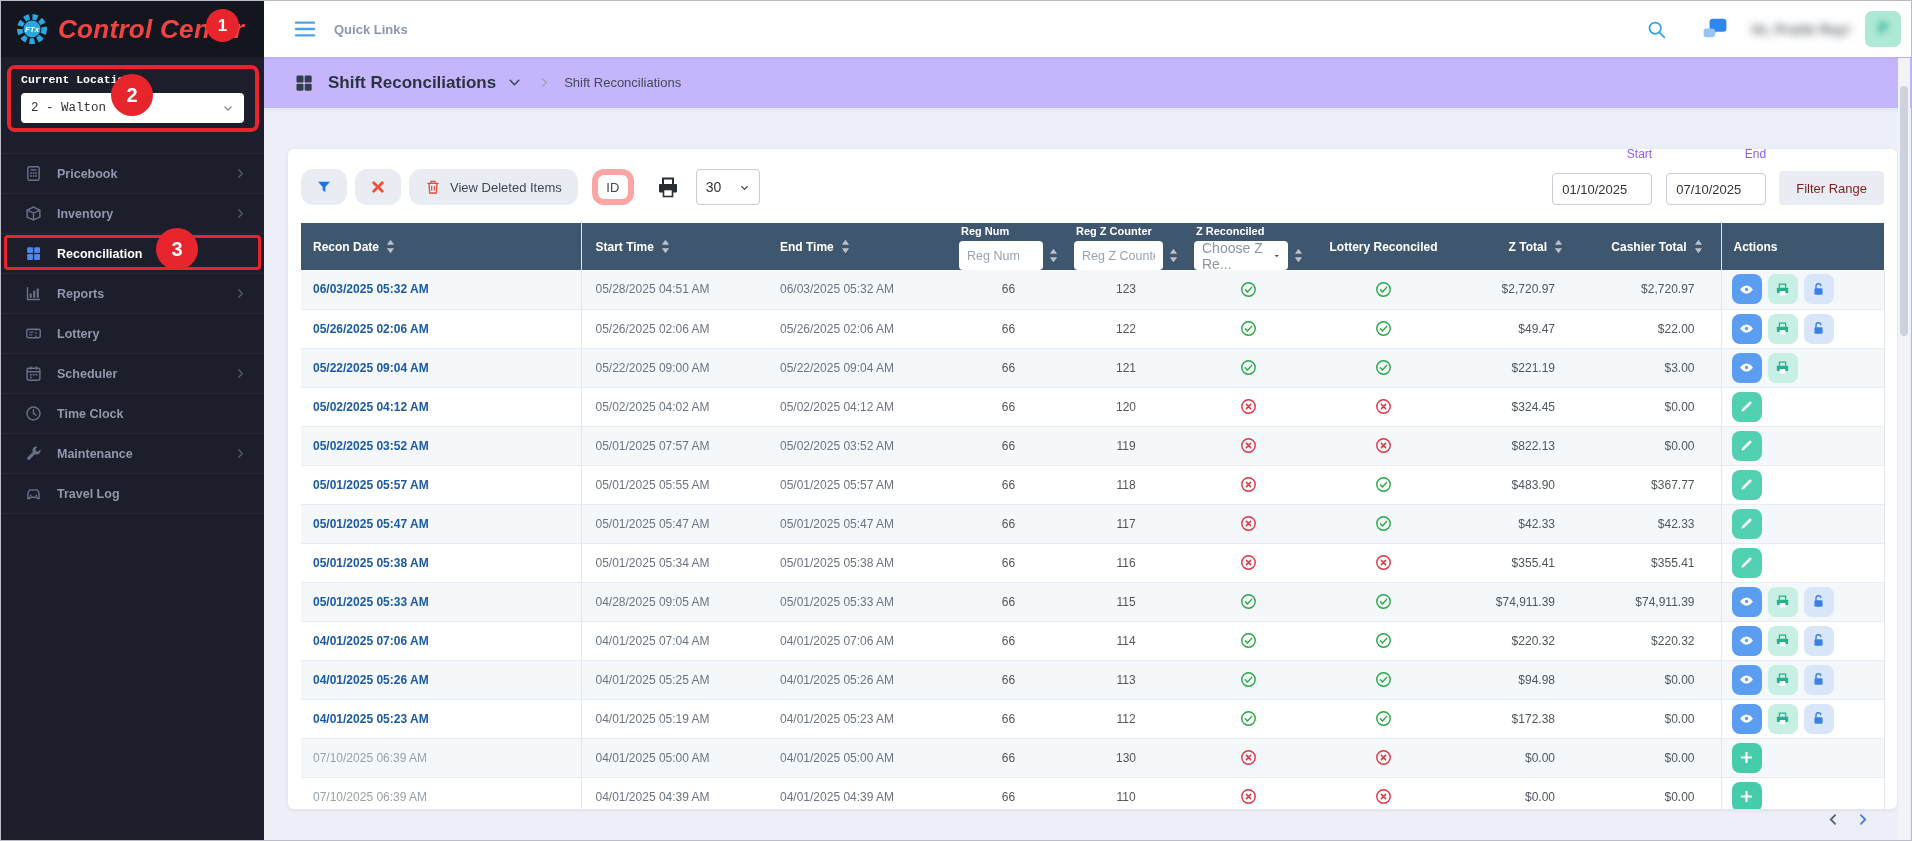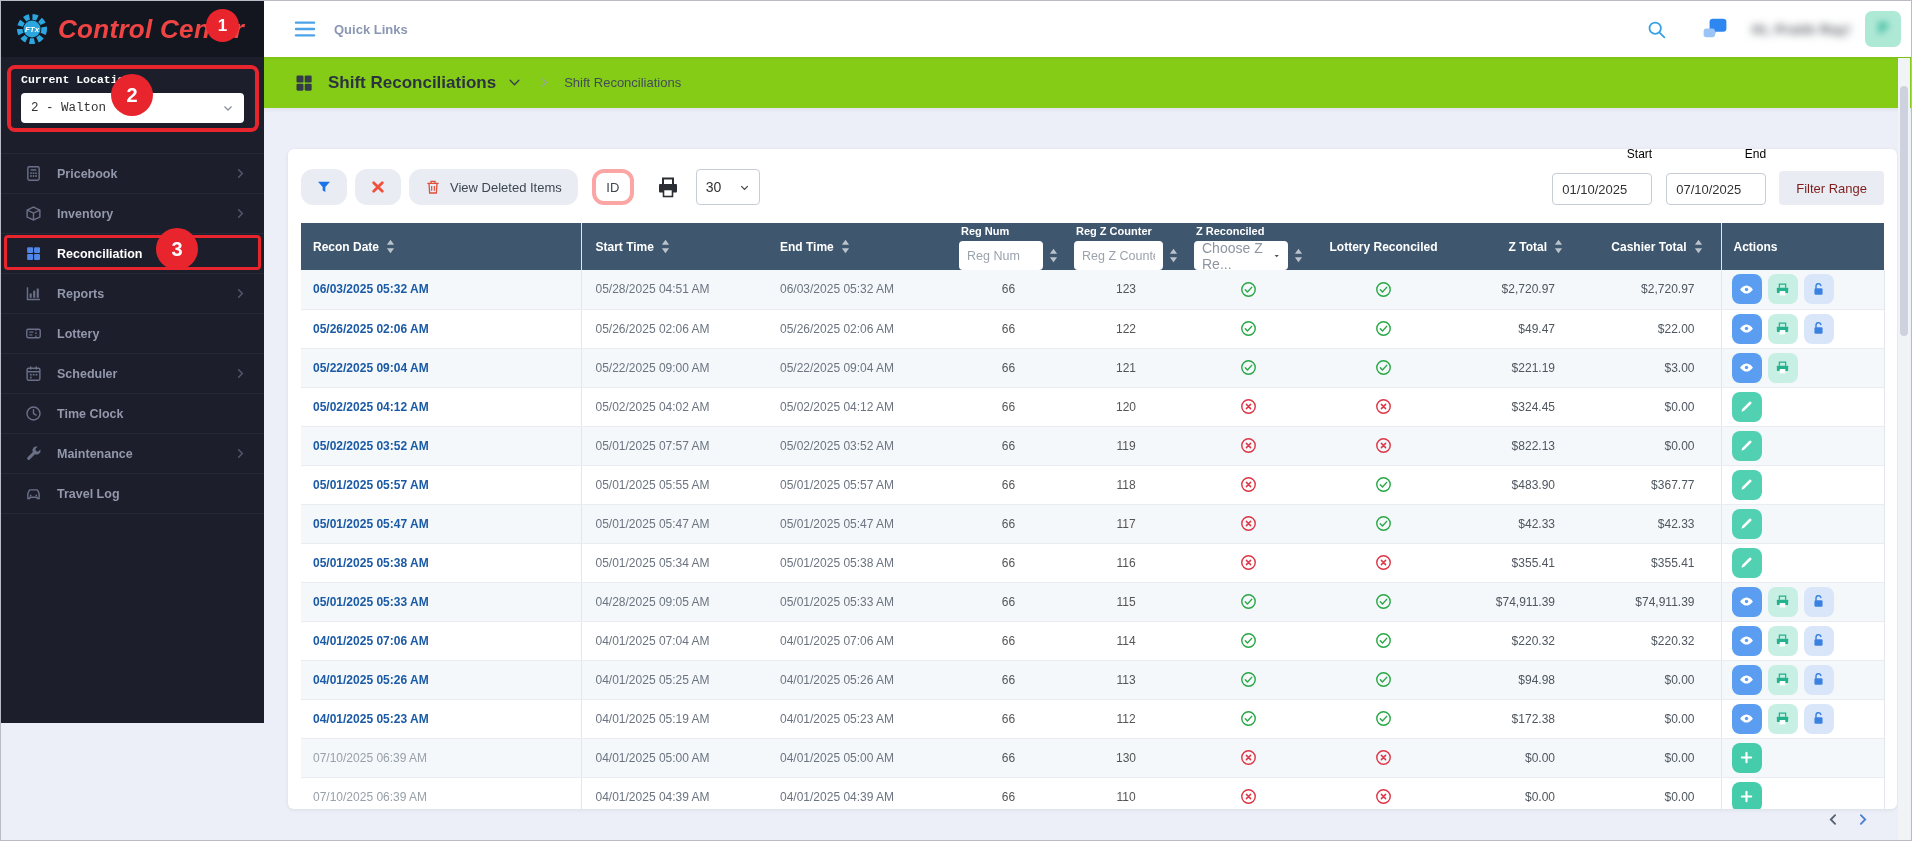--- a/index.html
+++ b/index.html
@@ -2,21 +2,21 @@
 <html><head>
 <meta charset="utf-8">
 <style>
   * { margin:0; padding:0; box-sizing:border-box; }
   html,body { width:1912px; height:841px; }
   body { position:relative; font-family:"Liberation Sans",sans-serif; background:#eceff7; overflow:hidden; border:1px solid #b9bcc4; }
   .ic { display:inline-flex; align-items:center; justify-content:center; }
   .ic svg { width:100%; height:100%; display:block; }
 
   
-  .sidebar { position:absolute; left:0; top:0; width:263px; height:722px; background:#1c1e2b; z-index:5; }
+  .sidebar { position:absolute; left:0; top:0; width:263px; height:841px; background:#1c1e2b; z-index:5; }
   .logo-row { height:56px; background:#14161f; display:flex; align-items:center; padding-left:14px; gap:9px; }
   .logo-gear { width:34px; height:34px; }
   .logo-text { color:#ef4444; font-style:italic; font-weight:bold; font-size:26px; letter-spacing:.3px; }
   .location-wrap { padding:16px 20px 0 20px;font-family:Liberation Mono, monospace; }
   .location-label { color:#fff; font-size:11.5px; font-weight:bold; margin-bottom:7px; }
   .location-select { height:30px; background:#fff; border-radius:4px; display:flex; align-items:center; justify-content:space-between; padding:0 10px; font-size:12.5px; color:#333; cursor:pointer; }
   .location-select .ic { width:12px; height:12px; color:#8a8f98; }
   .nav { margin-top:30px; border-top:1px solid #262838; }
   .nav-item { height:40px; display:flex; align-items:center; padding:0 18px 0 24px; border-bottom:1px solid #262838; cursor:pointer; }
   .nav-icon { width:17px; height:17px; color:#6a7088; margin-right:15px; flex:none; }
@@ -32,47 +32,47 @@
   .icon-btn { width:34px; height:34px; display:flex; align-items:center; justify-content:center; color:#35a0e6; cursor:pointer; }
   .icon-btn svg { width:21px; height:21px; }
   .tb-search { margin-left:auto; }
   .tb-chat { margin-left:24px; }
   .tb-chat svg { width:26px; height:26px; }
   .user-name { margin-left:20px; font-size:13.5px; font-weight:600; color:#4a4f57; filter:blur(4px); letter-spacing:.5px; }
   .avatar { margin-left:14px; width:36px; height:36px; border-radius:7px; background:#aee9d6; display:flex; align-items:center; justify-content:center; cursor:pointer; }
   .avatar span { color:#1fae8e; font-weight:bold; font-size:16px; filter:blur(3px); }
 
   
-  .breadcrumb { position:absolute; left:263px; top:56px; width:1649px; height:52px; background:#84cc16; border-bottom:1px solid #e3e6ee; box-shadow:0 2px 3px rgba(0,0,0,.04); display:flex; align-items:center; padding-left:30px; z-index:3; }
+  .breadcrumb { position:absolute; left:263px; top:56px; width:1649px; height:52px; background:#c4b5fd; border-bottom:1px solid #e3e6ee; box-shadow:0 2px 3px rgba(0,0,0,.04); display:flex; align-items:center; padding-left:30px; z-index:3; }
   .bc-grid { width:20px; height:20px; color:#353c49; margin-right:14px; }
   .bc-title { font-size:17px; font-weight:600; color:#2c3340; }
   .bc-caret { width:13px; height:13px; color:#3a4150; margin-left:12px; cursor:pointer; }
   .bc-sep { width:11px; height:11px; color:#9aa0ae; margin:0 14px 0 18px; }
   .bc-crumb { font-size:13px; color:#434b5a; }
 
   
   .content { position:absolute; left:263px; top:108px; width:1649px; height:733px; background:#eceff7; }
   .card { position:absolute; left:24px; top:40px; width:1609px; height:660px; background:#fff; border-radius:6px; box-shadow:0 1px 4px rgba(25,39,80,.08); overflow:hidden; padding:0 13px; }
 
   
   .toolbar { height:74px; display:flex; align-items:flex-end; padding-bottom:18px; }
   .t-left { display:flex; align-items:flex-end; gap:8px; }
   .tbtn { height:36px; border-radius:12px; border:none; background:#e9edf3; display:inline-flex; align-items:center; justify-content:center; font-size:13px; color:#3d4752; cursor:pointer; font-family:inherit; }
   .tbtn .ic { width:16px; height:16px; }
   .tbtn.filter { width:46px; color:#1a73e8; }
   .tbtn.xbtn { width:46px; color:#f0503c; }
   .tbtn.deleted { padding:0 16px; gap:9px; }
   .tbtn.deleted .ic { color:#e0503c; }
-  .idbtn { background:#fff; border:4px solid #fca5a5; width:42px; margin-left:6px; }
+  .idbtn { background:#fff; border:6px solid #fca5a5; width:42px; margin-left:6px; }
   .printer-glyph { width:24px; height:24px; color:#2b2f33; margin:0 8px 6px 14px; cursor:pointer; }
   .pagesize { height:36px; width:64px; border:1px solid #c6cdd6; border-radius:4px; background:#fff; display:flex; align-items:center; justify-content:space-between; padding:0 9px; font-size:14px; color:#333; cursor:pointer; }
   .pagesize .ic { width:11px; height:11px; color:#444; }
   .t-right { margin-left:auto; display:flex; align-items:flex-end; }
   .fg { display:flex; flex-direction:column; align-items:flex-end; margin-left:14px; }
-  .fg label { font-size:12px; color:#000000; margin-bottom:12px; }
+  .fg label { font-size:12px; color:#8b5cf6; margin-bottom:12px; }
   .fg input { width:100px; height:32px; border:1px solid #c6cdd6; border-radius:4px; font-size:13px; color:#333; padding:0 9px; font-family:inherit; outline:none; }
   .frbtn { height:34px; padding:0 17px; background:#e9edf3; border-radius:4px; border:none; font-size:13px; color:#7f1d1d; margin-left:13px; cursor:pointer; font-family:inherit; }
 
   
   table { width:100%; border-collapse:collapse; table-layout:fixed; }
   thead th { background:#3e566e; color:#fff; height:46px; font-size:12px; font-weight:bold; text-align:left; vertical-align:middle; padding:0 8px; }
   th.c-start, th.c-actions { border-left:1px solid rgba(255,255,255,.85); }
   .th-flex { display:flex; align-items:center; gap:7px; }
   .th-right { justify-content:flex-end; padding-right:10px; }
   .th-center { justify-content:center; }

